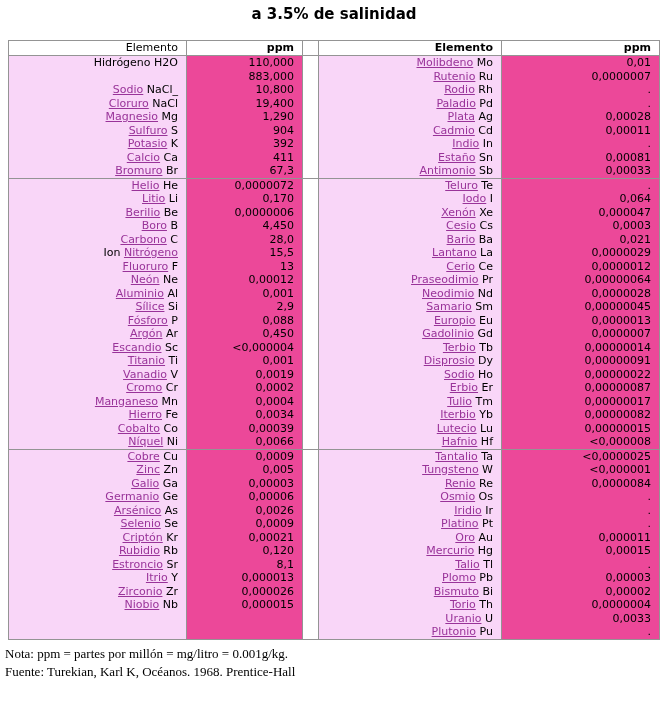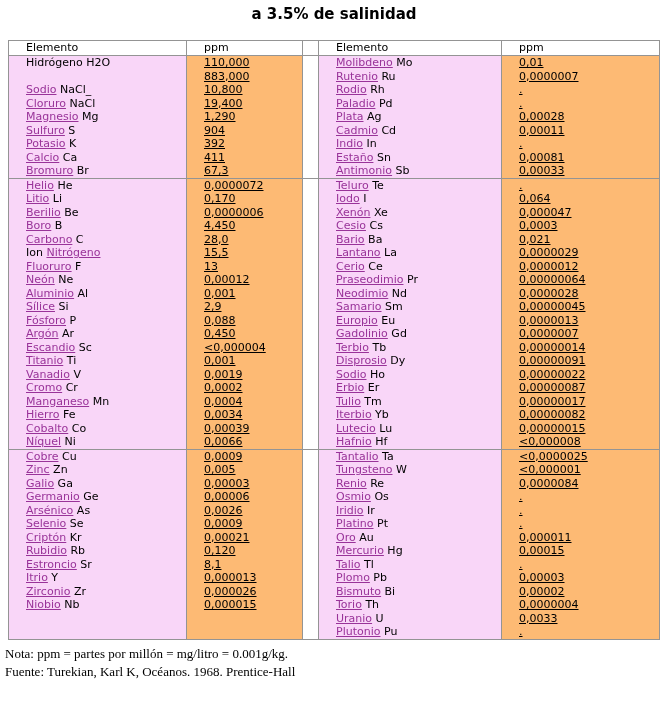--- a/index.html
+++ b/index.html
@@ -9,27 +9,28 @@
   }
   .titles{text-align:center;padding-top:5px;}
   .title-line{font-size:15px;font-weight:bold;line-height:18px;}
   .subtitle{font-size:12px;font-weight:bold;margin-top:9px;}
   table.comp{
     border-collapse:collapse;table-layout:fixed;
     margin:17px 0 0 8px;width:651px;
   }
   table.comp td{
     border:1px solid #949494;vertical-align:top;
-    font-size:11px;line-height:13.5px;padding:0 17px;
+    font-size:11px;line-height:13.5px;padding:0 8px;
     overflow:hidden;
-  }
-  tr.hdr td{font-weight:normal;line-height:14px;background:#ffffff;}
+    text-align:right;
+  }
+  tr.hdr td{font-weight:bold;line-height:14px;background:#ffffff;}
   tr.hdr td.plain{font-weight:normal;}
   td.el{background:#f9d6f8;}
-  td.val{background:#fdba74;text-decoration:underline;}
+  td.val{background:#ec4899;}
   td.sp{background:#ffffff;padding:0;}
   .line{white-space:nowrap;}
   .lnk{color:#993399;text-decoration:underline;cursor:pointer;}
   .footer{
     font-family:"Liberation Serif","DejaVu Serif",serif;
     font-size:13px;line-height:18px;margin:5px 0 0 5px;
   }
 </style>
 </head>
 <body>

